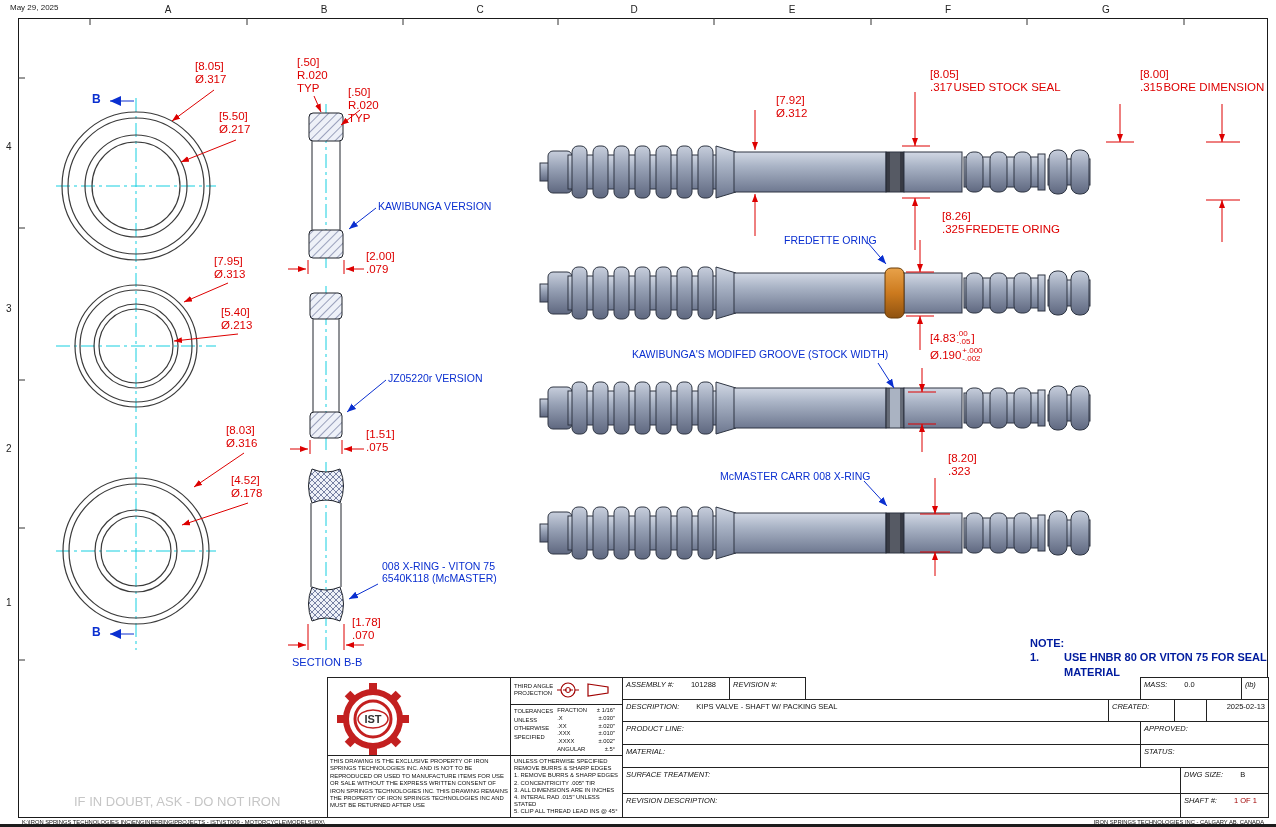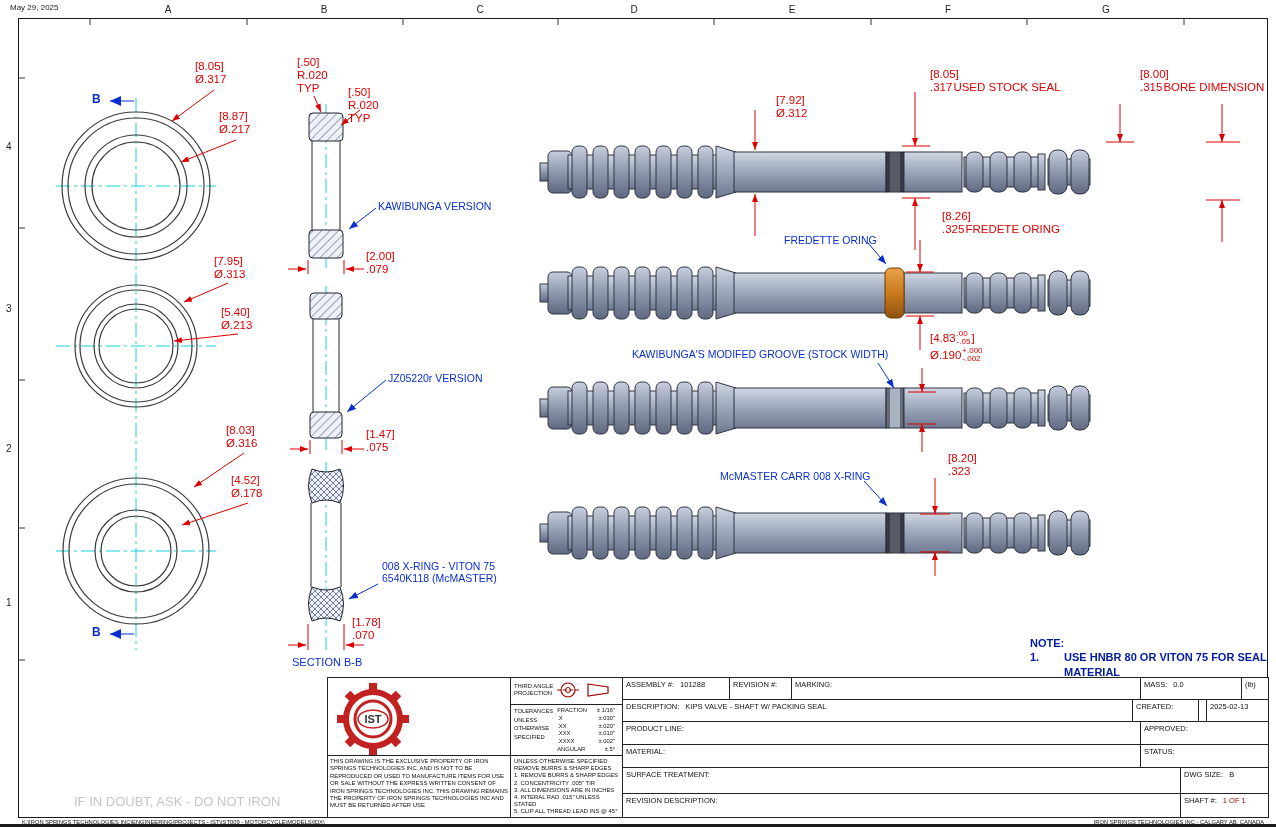--- a/index.html
+++ b/index.html
@@ -17,22 +17,22 @@
   .section-title { position:absolute; color:#0a2fd0; font-size:11px; }
   .note-block { position:absolute; color:#001b9e; font-size:11px; font-weight:600; line-height:1.3; }
   .note-item { display:flex; }
   .note-item .no { width:42px; }
   .tolstack { display:inline-flex; flex-direction:column; font-size:8px; line-height:1.05; margin:0 1px; vertical-align:middle; }
   .dimrow { display:flex; align-items:center; }
   .watermark1 { position:absolute; left:82px; top:722px; font-size:19px; letter-spacing:3px; color:#cfcfcf; }
   .watermark2 { position:absolute; left:74px; top:794px; font-size:13px; color:#c6c6c6; }
   
   .tb-cell { position:absolute; border:1px solid #222; background:#fff; padding:2px 3px; font-size:7.5px; color:#111; overflow:hidden; }
-  .tb-label { font-size:7.5px; }
-  .tb-value { font-size:7.5px; margin-left:6px; }
+  .tb-label { font-size:7.5px;font-style:italic; }
+  .tb-value { font-size:7.5px; margin-left:17px; }
   .legal { font-size:5.9px; line-height:1.25; text-align:left; padding:2px; color:#111; }
   .fineprint { font-size:5.9px; line-height:1.22; color:#111; }
   .tol-grid { display:flex; gap:4px; font-size:5.8px; line-height:1.35; padding:1px 2px; }
   .tol-head div { line-height:1.5; }
   .tol-rows { flex:1; }
   .tol-row { display:flex; justify-content:space-between; padding-right:4px; }
   .brand-wrap { display:flex; gap:6px; padding:3px 2px;flex-direction:column; }
   .brand-text { color:#c32020; font-weight:bold; font-size:13px; letter-spacing:2px; line-height:1.5; }
   .footer-path { position:absolute; left:22px; top:819px; font-size:5.8px; color:#111; }
   .footer-company { position:absolute; right:12px; top:819px; font-size:5.8px; color:#111; }
@@ -253,21 +253,21 @@
       <line x1="134" y1="101" x2="110" y2="101" marker-end="url(#bb)"></line>
       <line x1="134" y1="634" x2="110" y2="634" marker-end="url(#bb)"></line>
     </g>
   </svg>
 
   <div class="dim" style="left:195px;top:60px">
     <div>[8.05]</div>
       <div>Ø.317</div>
   </div>
   <div class="dim" style="left:219px;top:110px">
-    <div>[8.87]</div>
+    <div>[5.50]</div>
       <div>Ø.217</div>
   </div>
   <div class="dim" style="left:214px;top:255px">
     <div>[7.95]</div>
       <div>Ø.313</div>
   </div>
   <div class="dim" style="left:221px;top:306px">
     <div>[5.40]</div>
       <div>Ø.213</div>
   </div>
@@ -289,21 +289,21 @@
     <div>[.50]</div>
     <div>R.020</div>
     <div>TYP</div>
   </div>
 
   <div class="dim" style="left:366px;top:250px">
     <div>[2.00]</div>
       <div>.079</div>
   </div>
   <div class="dim" style="left:366px;top:428px">
-    <div>[1.47]</div>
+    <div>[1.51]</div>
       <div>.075</div>
   </div>
   <div class="dim" style="left:352px;top:616px">
     <div>[1.78]</div>
       <div>.070</div>
   </div>
 
   <div class="bluelabel" style="left:378px;top:200px">KAWIBUNGA VERSION</div>
   <div class="bluelabel" style="left:388px;top:372px">JZ05220r VERSION</div>
   <div class="bluelabel" style="left:382px;top:560px">
@@ -467,37 +467,34 @@
     <div>5. CLIP ALL THREAD LEAD INS @ 45°</div>
     <div><span>6. MACHINE FINISH</span><span class="mf-icon">✓</span></div>
   </div>
 
   <div class="tb-cell" style="left:622px;top:677px;width:108px;height:23px">
     <span class="tb-label">ASSEMBLY #:</span><span class="tb-value">101288</span>
   </div>
   <div class="tb-cell" style="left:729px;top:677px;width:77px;height:23px">
     <span class="tb-label">REVISION #:</span>
   </div>
-  <div class="tb-cell" style="left:791px;top:677px;width:350px;height:23px">
-    <span class="tb-label">MARKING:</span>
-  </div>
   <div class="tb-cell" style="left:1140px;top:677px;width:102px;height:23px">
     <span class="tb-label">MASS:</span><span class="tb-value">0.0</span>
   </div>
   <div class="tb-cell" style="left:1241px;top:677px;width:28px;height:23px">
     <span class="tb-label">(lb)</span>
   </div>
 
   <div class="tb-cell" style="left:622px;top:699px;width:519px;height:23px">
     <span class="tb-label">DESCRIPTION:</span><span class="tb-value">KIPS VALVE - SHAFT W/ PACKING SEAL</span>
   </div>
-  <div class="tb-cell" style="left:1132px;top:699px;width:67px;height:24px">
+  <div class="tb-cell" style="left:1108px;top:699px;width:67px;height:24px">
     <span class="tb-label">CREATED:</span>
   </div>
-  <div class="tb-cell" style="left:1206px;top:699px;width:63px;height:23px;text-align:left">
+  <div class="tb-cell" style="left:1206px;top:699px;width:63px;height:23px;text-align:right">
     <span class="tb-value" style="margin:0">2025-02-13</span>
   </div>
 
   <div class="tb-cell" style="left:622px;top:721px;width:519px;height:24px">
     <span class="tb-label">PRODUCT LINE:</span>
   </div>
   <div class="tb-cell" style="left:1140px;top:721px;width:129px;height:24px">
     <span class="tb-label">APPROVED:</span>
   </div>
 

